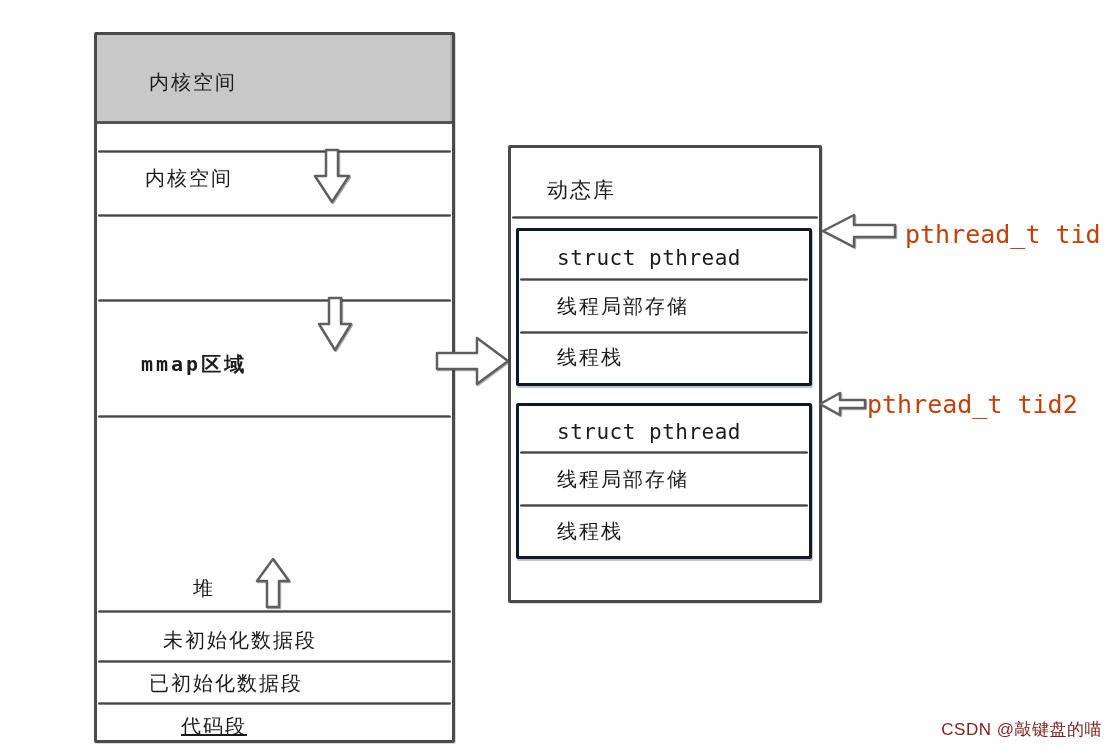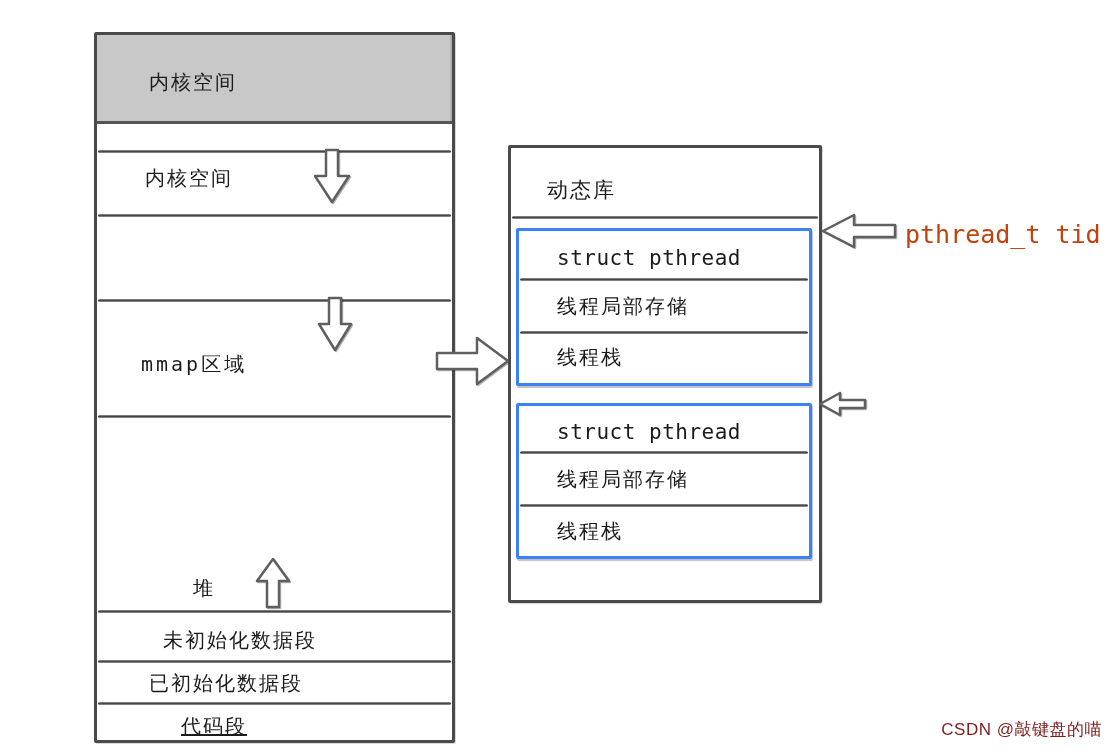--- a/index.html
+++ b/index.html
@@ -22,21 +22,21 @@
     position: absolute;
     border: 3px solid #4a4a4a;
     border-radius: 2px;
     background: #ffffff;
     box-shadow: 1px 1px 0 rgba(0,0,0,0.15);
   }
   .proc-box  { left: 75px;  top: 32px;  width: 355px; height: 705px; margin-left: 19px; }
   .lib-box   { left: 508px; top: 145px; width: 308px; height: 452px; }
   .thread-box {
     position: absolute;
-    border: 3px solid #3b82f6;
+    border: 3px solid #0f172a;
     border-radius: 2px;
     background: #ffffff;
     box-shadow: 1px 2px 1px rgba(0,0,0,0.25);
   }
   .thread-box-1 { left: 5px; top: 80px;  width: 290px; height: 152px; }
   .thread-box-2 { left: 5px; top: 255px; width: 290px; height: 150px; }
 
   .kernel-header {
     position: absolute;
     left: 0; top: 0; right: 0;
@@ -111,21 +111,21 @@
     <div class="hline" style="top:380px;"></div>
     <div class="hline" style="top:575px;"></div>
     <div class="hline" style="top:625px;"></div>
     <div class="hline" style="top:667px;"></div>
 
     <span class="cn" style="left:48px; top:130px;">内核空间</span>
     <svg class="arrow-svg arrow-shadow" style="left:216px; top:112px;" width="38" height="58" viewBox="0 0 38 58">
       <path d="M13 3 H25 V29 H36 L19 55 L2 29 H13 Z"></path>
     </svg>
 
-    <span class="cn mono" style="left:44px; top:316px; letter-spacing:3px;">mmap区域</span>
+    <span class="cn mono" style="left:44px; top:316px; letter-spacing:3px;font-weight:bold;">mmap区域</span>
     <svg class="arrow-svg arrow-shadow" style="left:220px; top:260px;" width="36" height="58" viewBox="0 0 36 58">
       <path d="M12 3 H24 V29 H34 L18 55 L2 29 H12 Z"></path>
     </svg>
 
     <span class="cn" style="left:96px; top:540px;">堆</span>
     <svg class="arrow-svg arrow-shadow" style="left:158px; top:521px;" width="36" height="54" viewBox="0 0 36 54">
       <path d="M12 51 V25 H2 L18 3 L34 25 H24 V51 Z"></path>
     </svg>
 
     <span class="cn" style="left:52px; top:635px;">已初始化数据段</span>
@@ -160,16 +160,17 @@
   </div>
 
   <svg class="arrow-svg arrow-shadow" style="left:820px; top:211px;" width="78" height="40" viewBox="0 0 78 40">
     <path d="M75 14 H34 V4 L3 20 L34 36 V26 H75 Z"></path>
   </svg>
   <span class="ptr-label" style="left:905px; top:220px;">pthread_t tid</span>
 
   <svg class="arrow-svg arrow-shadow" style="left:817px; top:390px;" width="50" height="28" viewBox="0 0 50 28">
     <path d="M48 10 H23 V3 L3 14 L23 25 V18 H48 Z"></path>
   </svg>
+  <span class="ptr-label" style="left:867px; top:390px;">pthread_t tid2</span>
 
   <span class="watermark">CSDN @敲键盘的喵</span>
 
 </div>
 
 </body></html>

